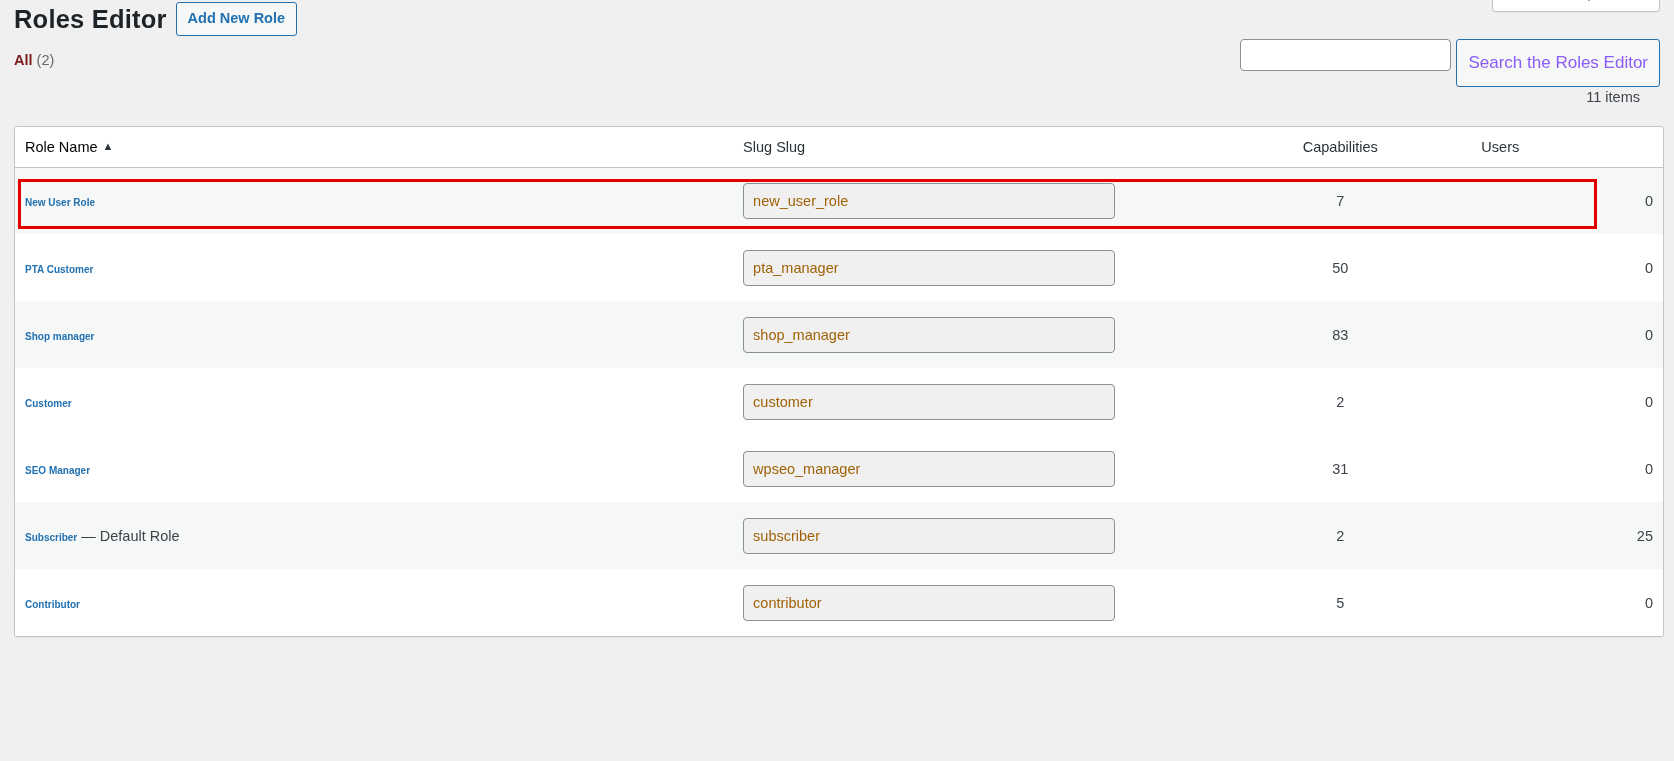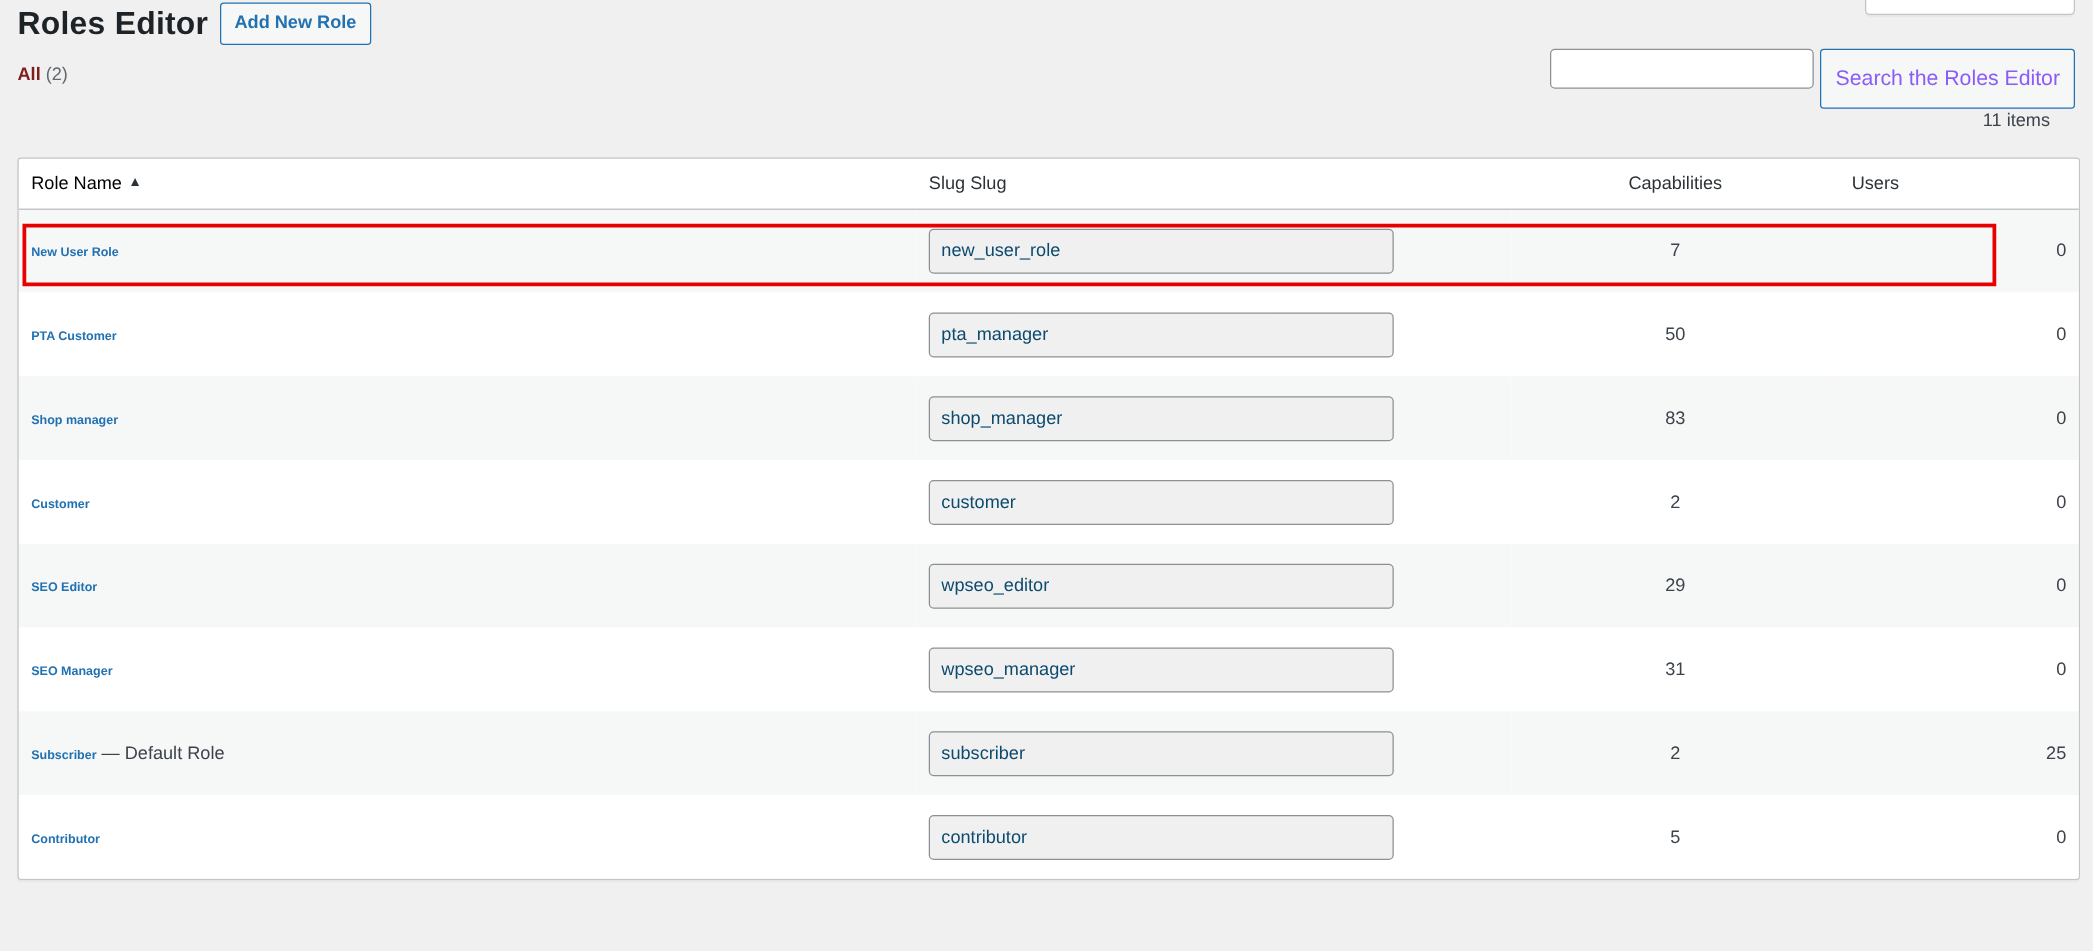--- a/index.html
+++ b/index.html
@@ -200,21 +200,21 @@
     font-size: 14.5px;
   }
 
   .slug-input {
     width: 372px;
     height: 36px;
     background: #f0f0f1;
     border: 1px solid #8c8f94;
     border-radius: 4px;
     font-size: 14.5px;
-    color: #0c4a6e;
+    color: #a16207;
     padding: 14px 9px;
     font-family: "Liberation Sans", sans-serif;
     outline: none;
   }
   td.cell-caps  { text-align: center; }
   td.cell-users { text-align: right; padding-right: 170px; }
 
   
   .highlight-box {
     position: absolute;
@@ -281,26 +281,20 @@
             <td class="cell-slug"><input class="slug-input" type="text" value="shop_manager" style=""></td>
             <td class="cell-caps">83</td>
             <td class="cell-users">0</td>
           </tr>
           <tr>
             <td class="cell-name"><a class="role-link">Customer</a></td>
             <td class="cell-slug"><input class="slug-input" type="text" value="customer" style=""></td>
             <td class="cell-caps">2</td>
             <td class="cell-users">0</td>
           </tr>
-          <tr class="alt">
-            <td class="cell-name"><a class="role-link">SEO Editor</a></td>
-            <td class="cell-slug"><input class="slug-input" type="text" value="wpseo_editor" style=""></td>
-            <td class="cell-caps">29</td>
-            <td class="cell-users">0</td>
-          </tr>
           <tr>
             <td class="cell-name"><a class="role-link">SEO Manager</a></td>
             <td class="cell-slug"><input class="slug-input" type="text" value="wpseo_manager" style=""></td>
             <td class="cell-caps">31</td>
             <td class="cell-users">0</td>
           </tr>
           <tr class="alt">
             <td class="cell-name"><a class="role-link">Subscriber</a><span class="default-tag"> — Default Role</span></td>
             <td class="cell-slug"><input class="slug-input" type="text" value="subscriber" style=""></td>
             <td class="cell-caps">2</td>

